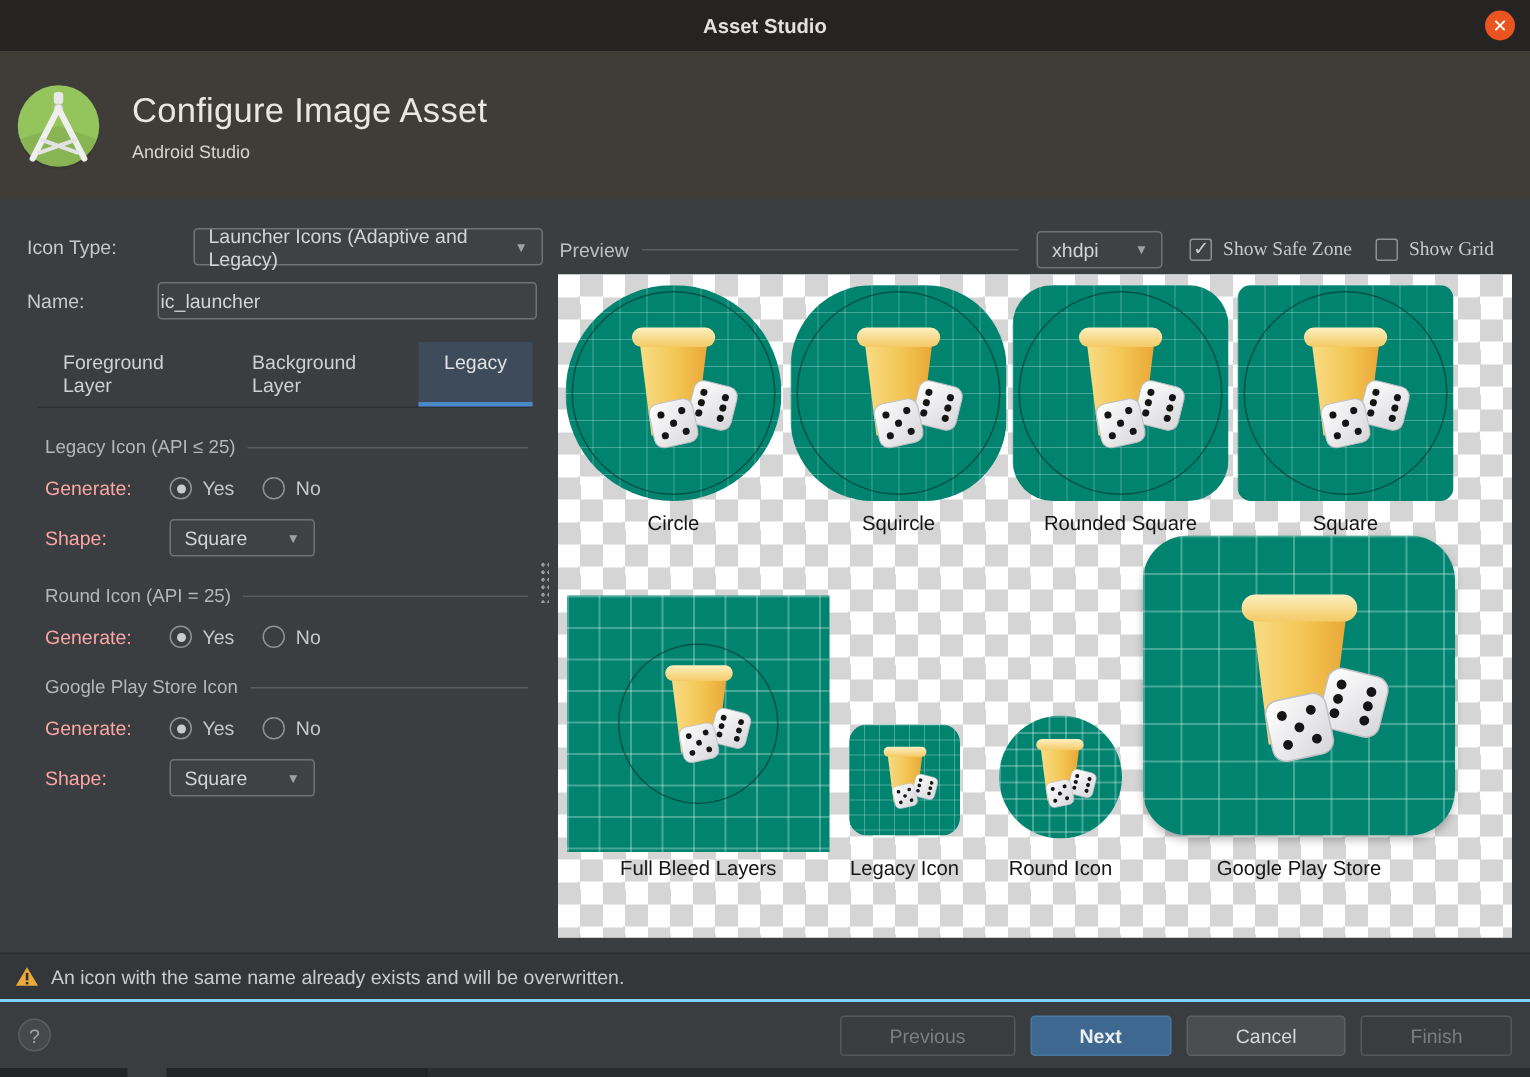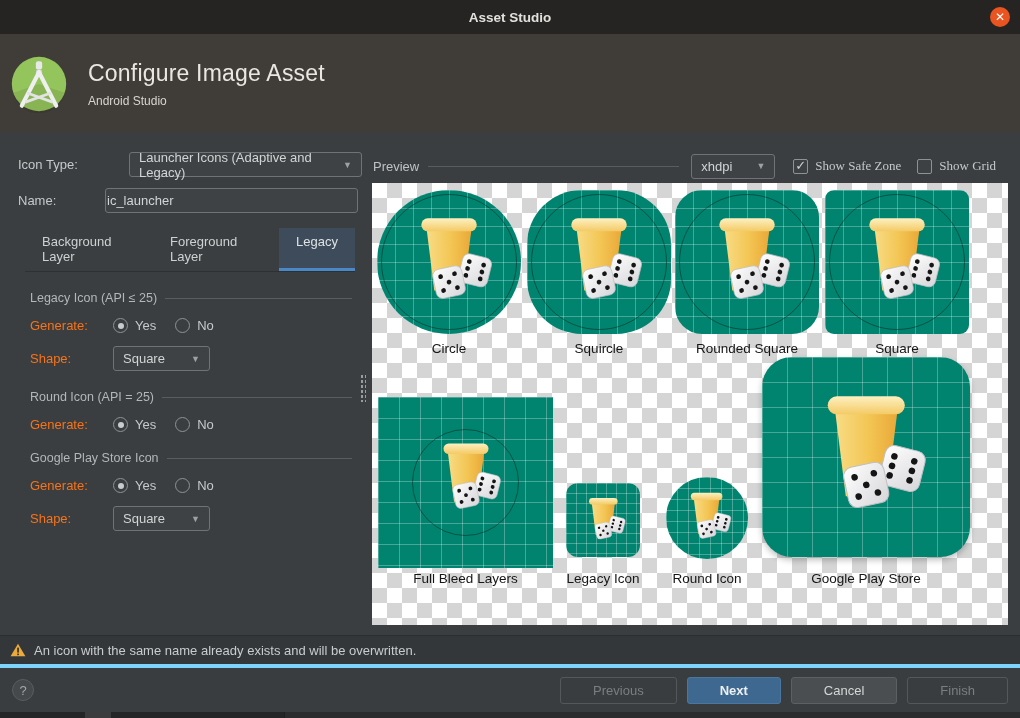--- a/index.html
+++ b/index.html
@@ -35,21 +35,21 @@
 
   .tabs { display:flex; margin-top:15px; margin-left:7px; border-bottom:1px solid #2e3133; width:330px; }
   .tab { padding:6px 17px 7px; color:#ced1d2; cursor:pointer; }
   .tab.selected { background:#3e4b5b; border-bottom:3px solid #4a88c7; padding-bottom:4px; color:#dfe2e3; }
 
   .section-hd { display:flex; align-items:center; margin-top:19px; margin-right:10px; }
   .section-hd .stitle { color:#b4b7b9; font-size:12.5px; white-space:nowrap;margin-left:12px; }
   .section-hd .hline { flex:1; height:1px; background:#595d5f; margin-left:8px; }
 
   .ctl-row { display:flex; align-items:center; margin-left:12px; margin-top:13px; }
-  .ctl-row .clabel { width:83px; flex:0 0 83px; color:#f97316; }
+  .ctl-row .clabel { width:83px; flex:0 0 83px; color:#fca5a5; }
   .radio-group { display:flex; align-items:center; gap:7px; }
   .radio { width:15px; height:15px; border:1px solid #8f9294; border-radius:50%; position:relative; flex:0 0 15px; cursor:pointer; }
   .radio.checked::after { content:''; position:absolute; left:3.5px; top:3.5px; width:6px; height:6px; border-radius:50%; background:#c9cccd; }
   .radio-label { margin-right:12px; }
   .shape-combo { width:97px; }
 
   .splitter { position:absolute; left:358px; top:0; width:9px; height:100%; cursor:col-resize; }
   .splitter .grip { position:absolute; left:2px; top:241px; width:6px; height:28px;
     background-image: radial-gradient(#9a9da0 1px, transparent 1.2px); background-size:4px 5px; }
 
@@ -87,21 +87,21 @@
 
   .tile-label { position:absolute; color:#161616; font-size:13.5px; text-align:center; }
   .lbl-r1 { top:158px; width:144px; }
   .lbl-circle { left:5px; } .lbl-squircle { left:155px; } .lbl-rounded { left:303px; } .lbl-square { left:453px; }
   .lbl-fullbleed { left:6px; top:388px; width:175px; }
   .lbl-legacy    { left:161px; top:388px; width:140px; }
   .lbl-round     { left:265px; top:388px; width:140px; }
   .lbl-googleplay{ left:424px; top:388px; width:140px; }
 
   
-  .warning-bar { position:absolute; left:0; top:635px; width:100%; height:33px; background:#34373a; border-top:1px solid #2c2e30; border-bottom:4px solid #7dd3fc; display:flex; align-items:center; padding-left:10px; gap:8px; }
+  .warning-bar { position:absolute; left:0; top:635px; width:100%; height:33px; background:#34373a; border-top:1px solid #2c2e30; border-bottom:2px solid #7dd3fc; display:flex; align-items:center; padding-left:10px; gap:8px; }
   .warning-bar .wtext { color:#c9ccce; }
 
   .footer { position:absolute; left:0; top:668px; width:100%; height:44px; background:#3a3d3f; display:flex; align-items:center; padding:0 12px; }
   .help-btn { width:22px; height:22px; border-radius:50%; background:#46494b; border:1px solid #5a5d5f; color:#a4a7a9; display:flex; align-items:center; justify-content:center; font-size:13px; cursor:pointer; }
   .footer .spacer { flex:1; }
   .btn { height:27px; min-width:66px; padding:0 32px; border-radius:3px; font-size:13px; font-family:inherit; margin-left:10px; cursor:pointer; }
   .btn-disabled { background:transparent; border:1px solid #55585a; color:#7b7e80; }
   .btn-primary  { background:#3e688f; border:1px solid #4a779f; color:#ecf0f3; font-weight:bold; }
   .btn-normal   { background:#4b4e50; border:1px solid #5d6062; color:#d4d7d8; }
 
@@ -188,22 +188,22 @@
           <span class="arrow">▼</span>
         </div>
       </div>
 
       <div class="form-row row-name">
         <span class="flabel">Name:</span>
         <input class="text-input" type="text" value="ic_launcher" style="">
       </div>
 
       <div class="tabs">
+        <div class="tab">Foreground Layer</div>
         <div class="tab">Background Layer</div>
-        <div class="tab">Foreground Layer</div>
         <div class="tab selected">Legacy</div>
       </div>
 
       <div class="section-hd">
         <span class="stitle">Legacy Icon (API ≤ 25)</span>
         <div class="hline"></div>
       </div>
       <div class="ctl-row">
         <span class="clabel">Generate:</span>
         <div class="radio-group">

